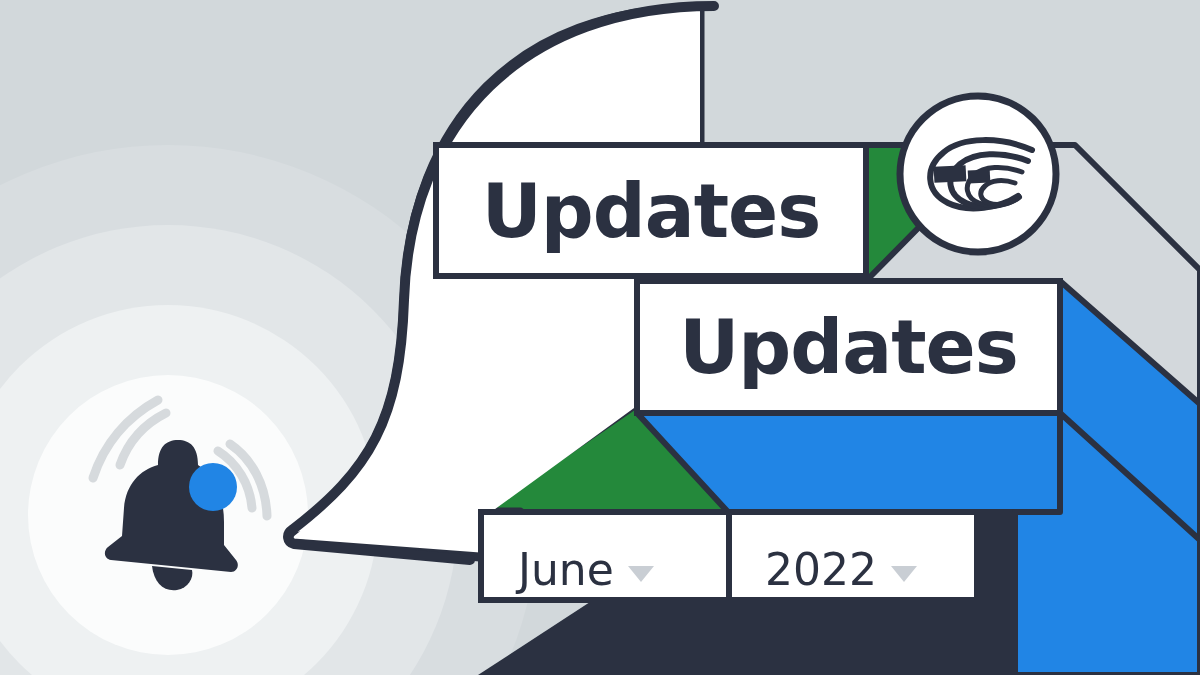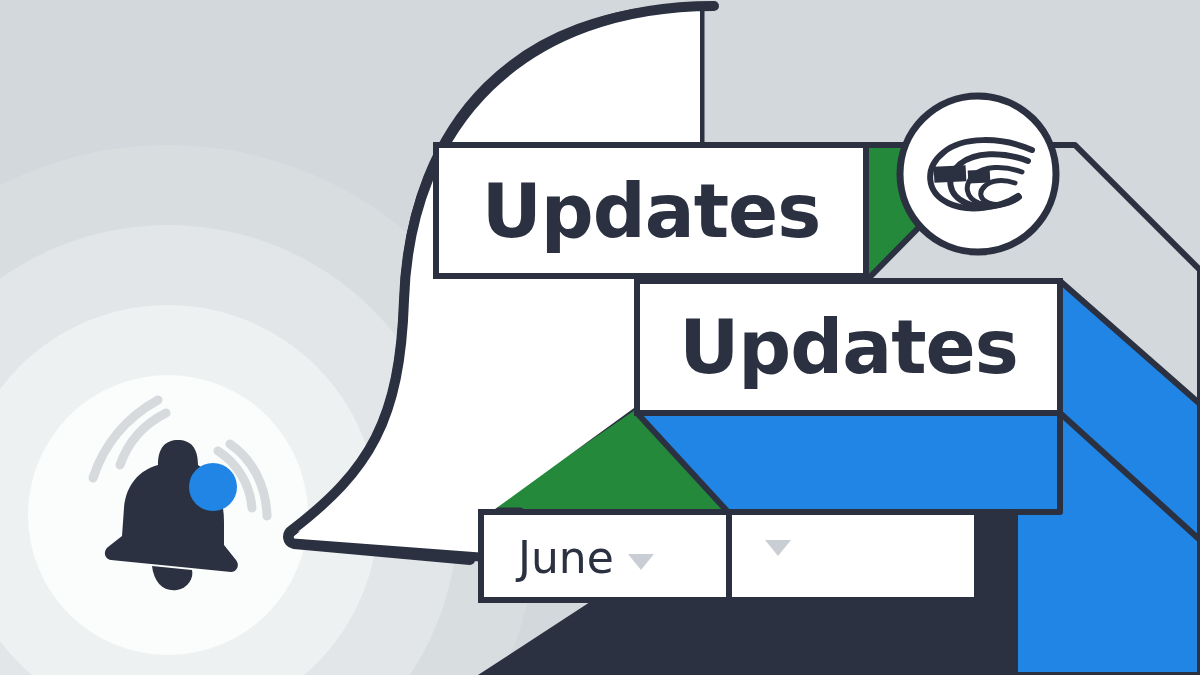--- a/index.html
+++ b/index.html
@@ -47,20 +47,21 @@
   }
   .chip-text {
     position: absolute;
     display: flex;
     align-items: center;
     gap: 14px;
     color: #2b3141;
     font-family: "DejaVu Sans", "Liberation Sans", sans-serif;
     font-weight: normal;
     font-size: 44px;
+    margin-top: 12px;
   }
   #chip-month-text { left: 518px; top: 532px; }
   #chip-year-text  { left: 765px; top: 532px; }
   .caret {
     width: 0; height: 0;
     border-left: 13px solid transparent;
     border-right: 13px solid transparent;
     border-top: 16px solid #c9ced4;
     margin-top: 8px;
   }
@@ -178,16 +179,17 @@
   <div class="lbl" id="lbl-product">Updates</div>
 
   <div class="lbl" id="lbl-updates">Updates</div>
 
   <div class="chip-text" id="chip-month-text">
     <span>June</span>
     <span class="caret"></span>
   </div>
 
   <div class="chip-text" id="chip-year-text">
+    <span>2022</span>
     <span class="caret"></span>
   </div>
 
 </div>
 
 </body></html>

